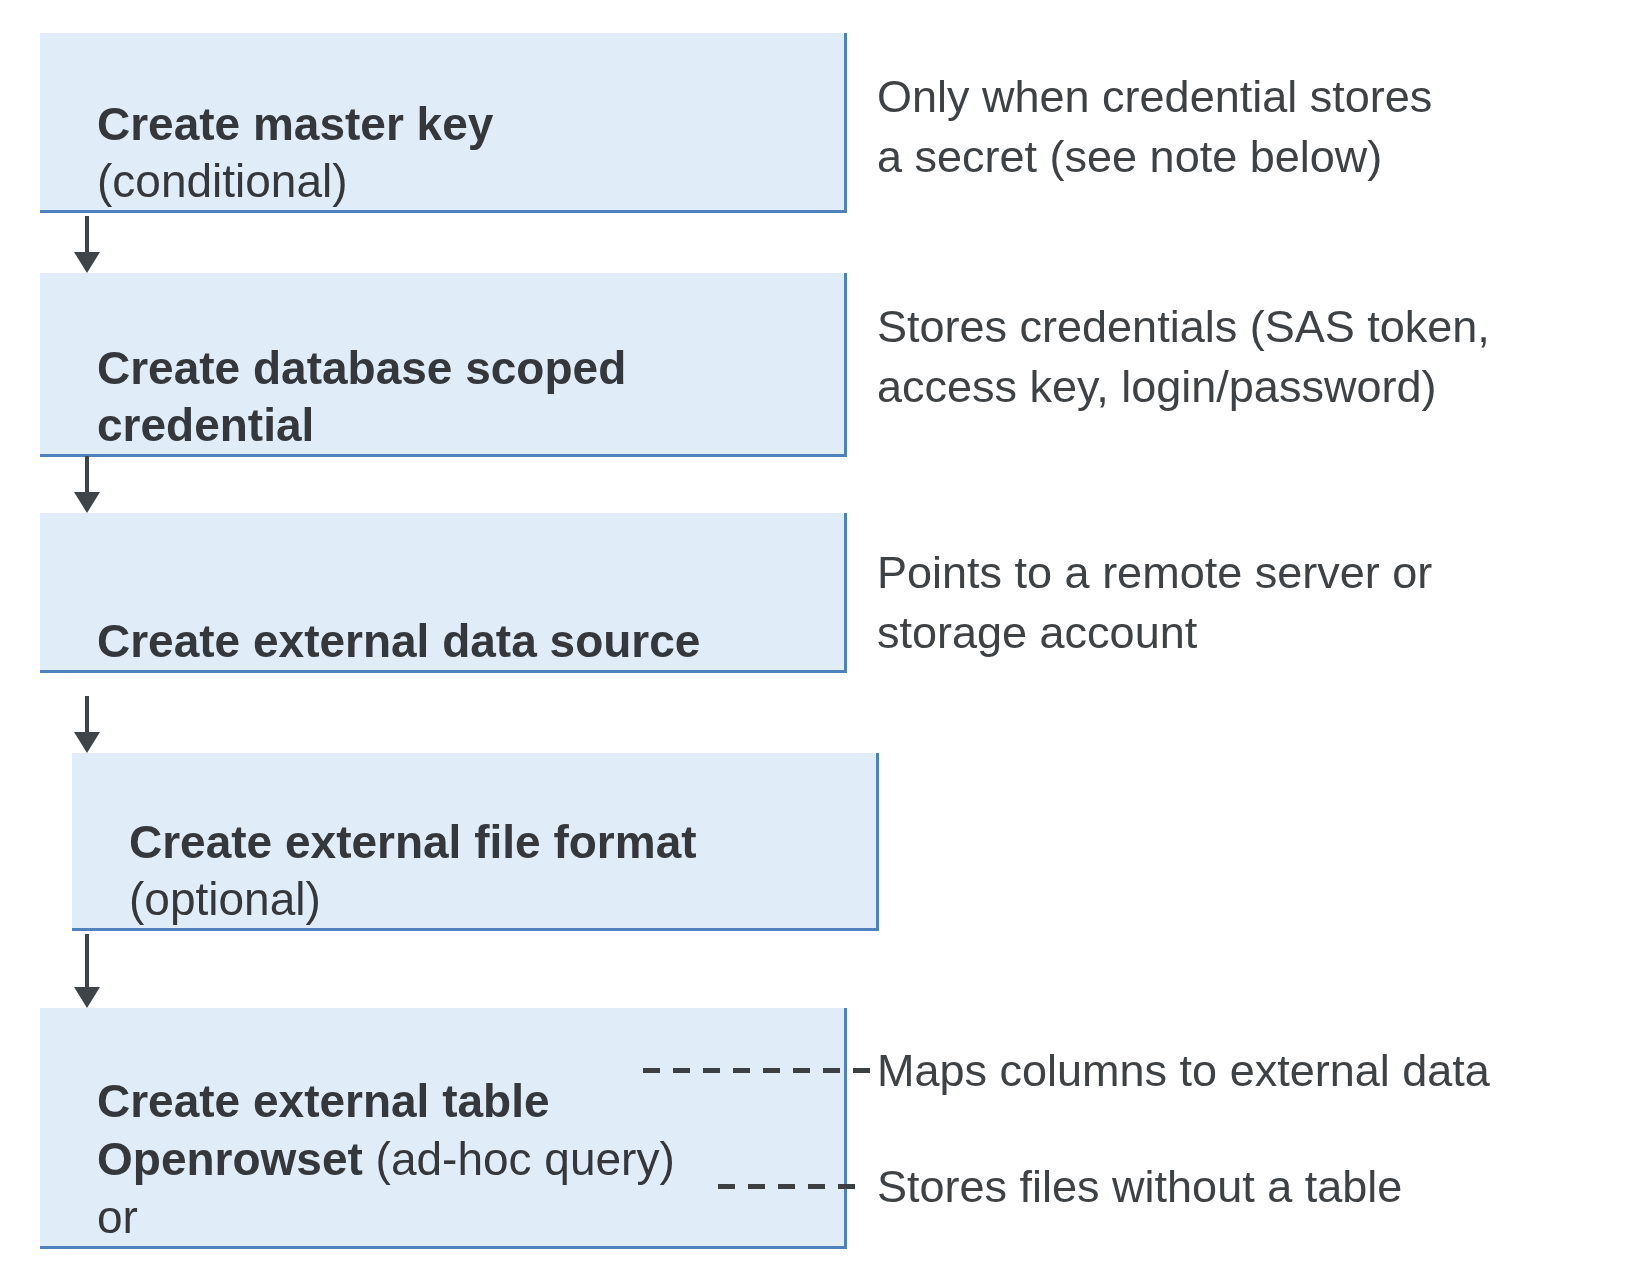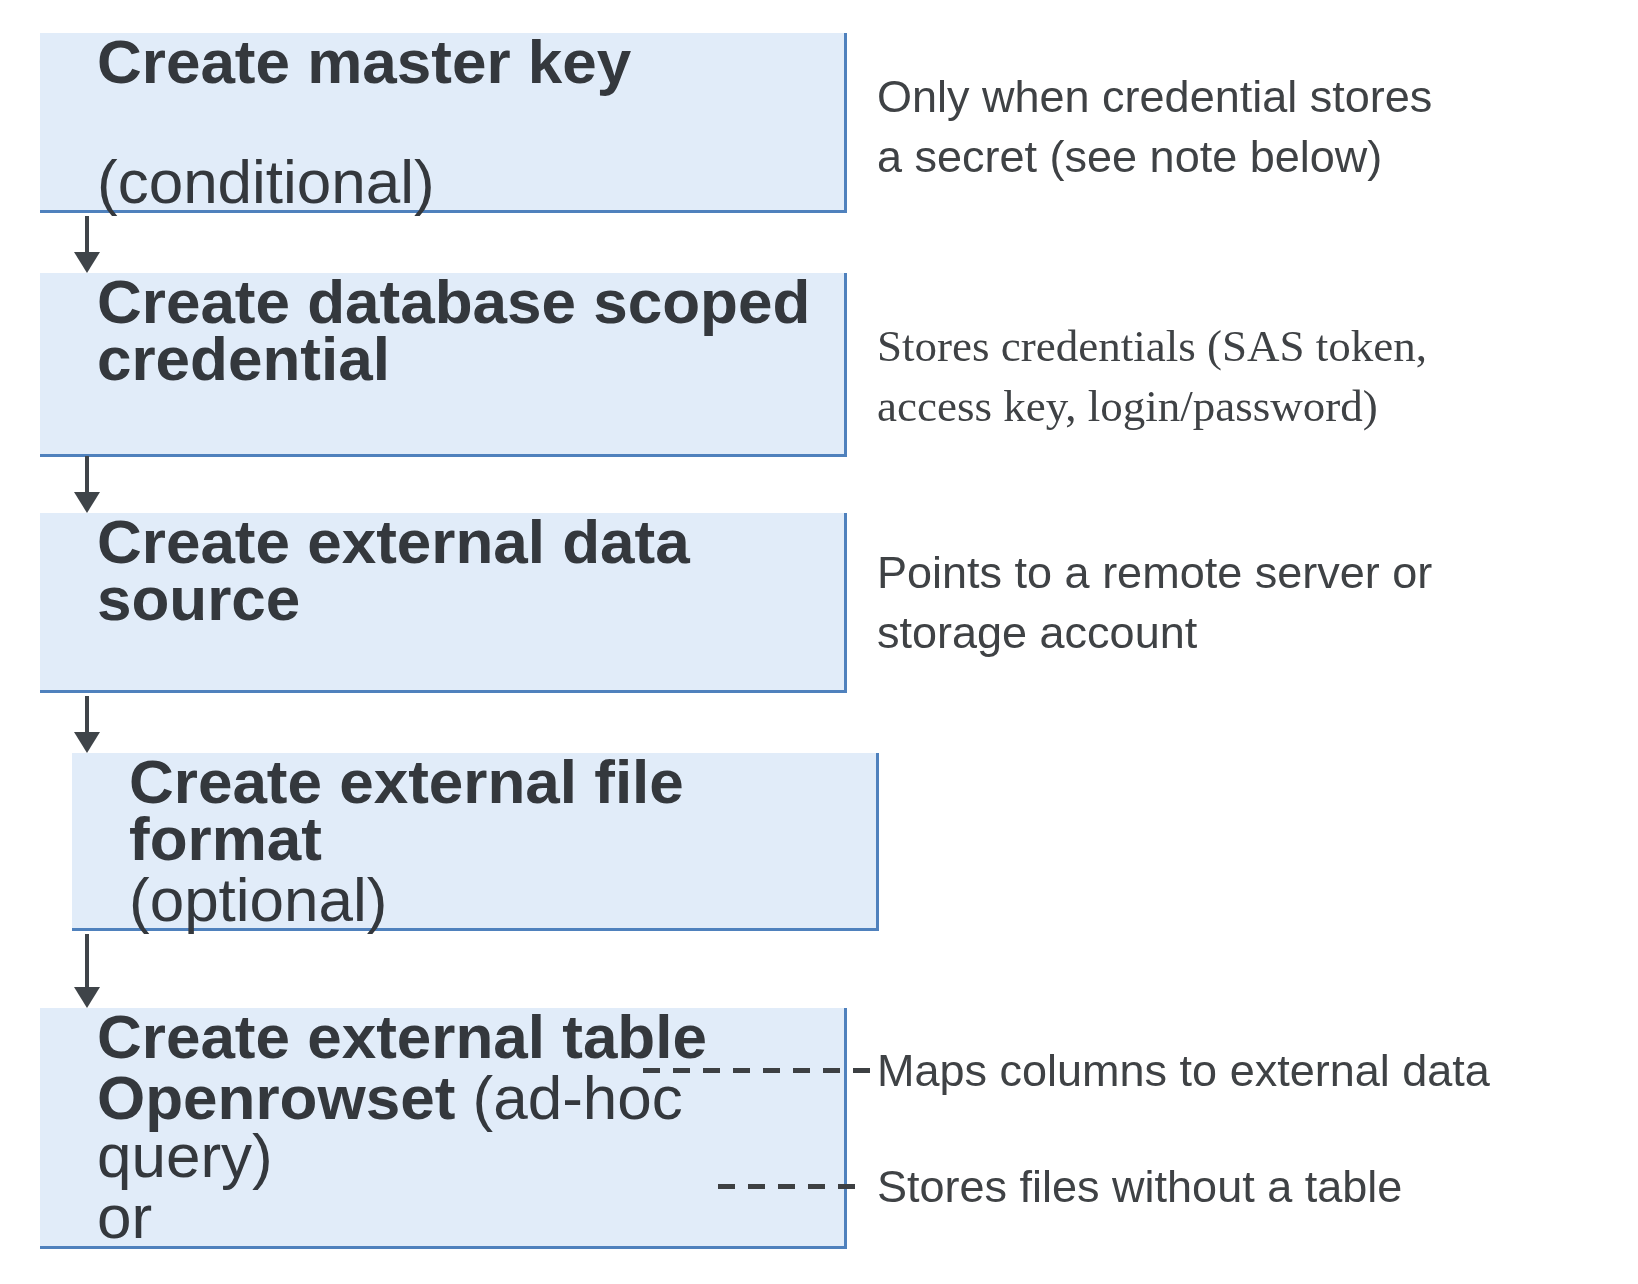--- a/index.html
+++ b/index.html
@@ -15,30 +15,30 @@
   .box {
     position: absolute;
     left: 40px;
     width: 807px;
     box-sizing: border-box;
     background: var(--box_fill);
     border-right: 3px solid var(--box_border);
     border-bottom: 3px solid var(--box_border);
     display: flex;
     flex-direction: column;
-    justify-content: space-between;
+    justify-content: flex-end;
     padding-left: 57px;
     color: var(--title_text);
-    font-size: 62px;
+    font-size: 46px;
     line-height: 57px;
   }
   .box .b { font-weight: bold; }
   #box1 { top: 33px;  height: 180px; }
   #box2 { top: 273px; height: 184px; }
-  #box3 { top: 513px; height: 180px; }
+  #box3 { top: 513px; height: 160px; }
   #box4 { top: 753px; height: 178px; margin-left: 32px; }
   #box5 { top: 1008px; height: 241px; line-height: 58px; }
 
   
   .arrow { position: absolute; left: 74px; width: 27px; }
   #arrow1 { top: 216px; height: 57px; }
   #arrow2 { top: 456px; height: 57px; }
   #arrow3 { top: 696px; height: 57px; }
   #arrow4 { top: 934px; height: 74px; }
   .arrow .stem {
@@ -57,21 +57,21 @@
   
   .desc {
     position: absolute;
     left: 877px;
     color: var(--desc_text);
     font-size: 45px;
     line-height: 60px;
     white-space: nowrap;
   }
   #desc1  { top: 67px; }
-  #desc2  { top: 316px; font-family: Liberation Serif, serif; }
+  #desc2  { top: 297px; }
   #desc3  { top: 543px; }
   #desc4  { top: 752px; }
   #desc5a { top: 1041px; }
   #desc5b { top: 1157px; }
 
   
   .dash {
     position: absolute;
     height: 5px;
     z-index: 2;

